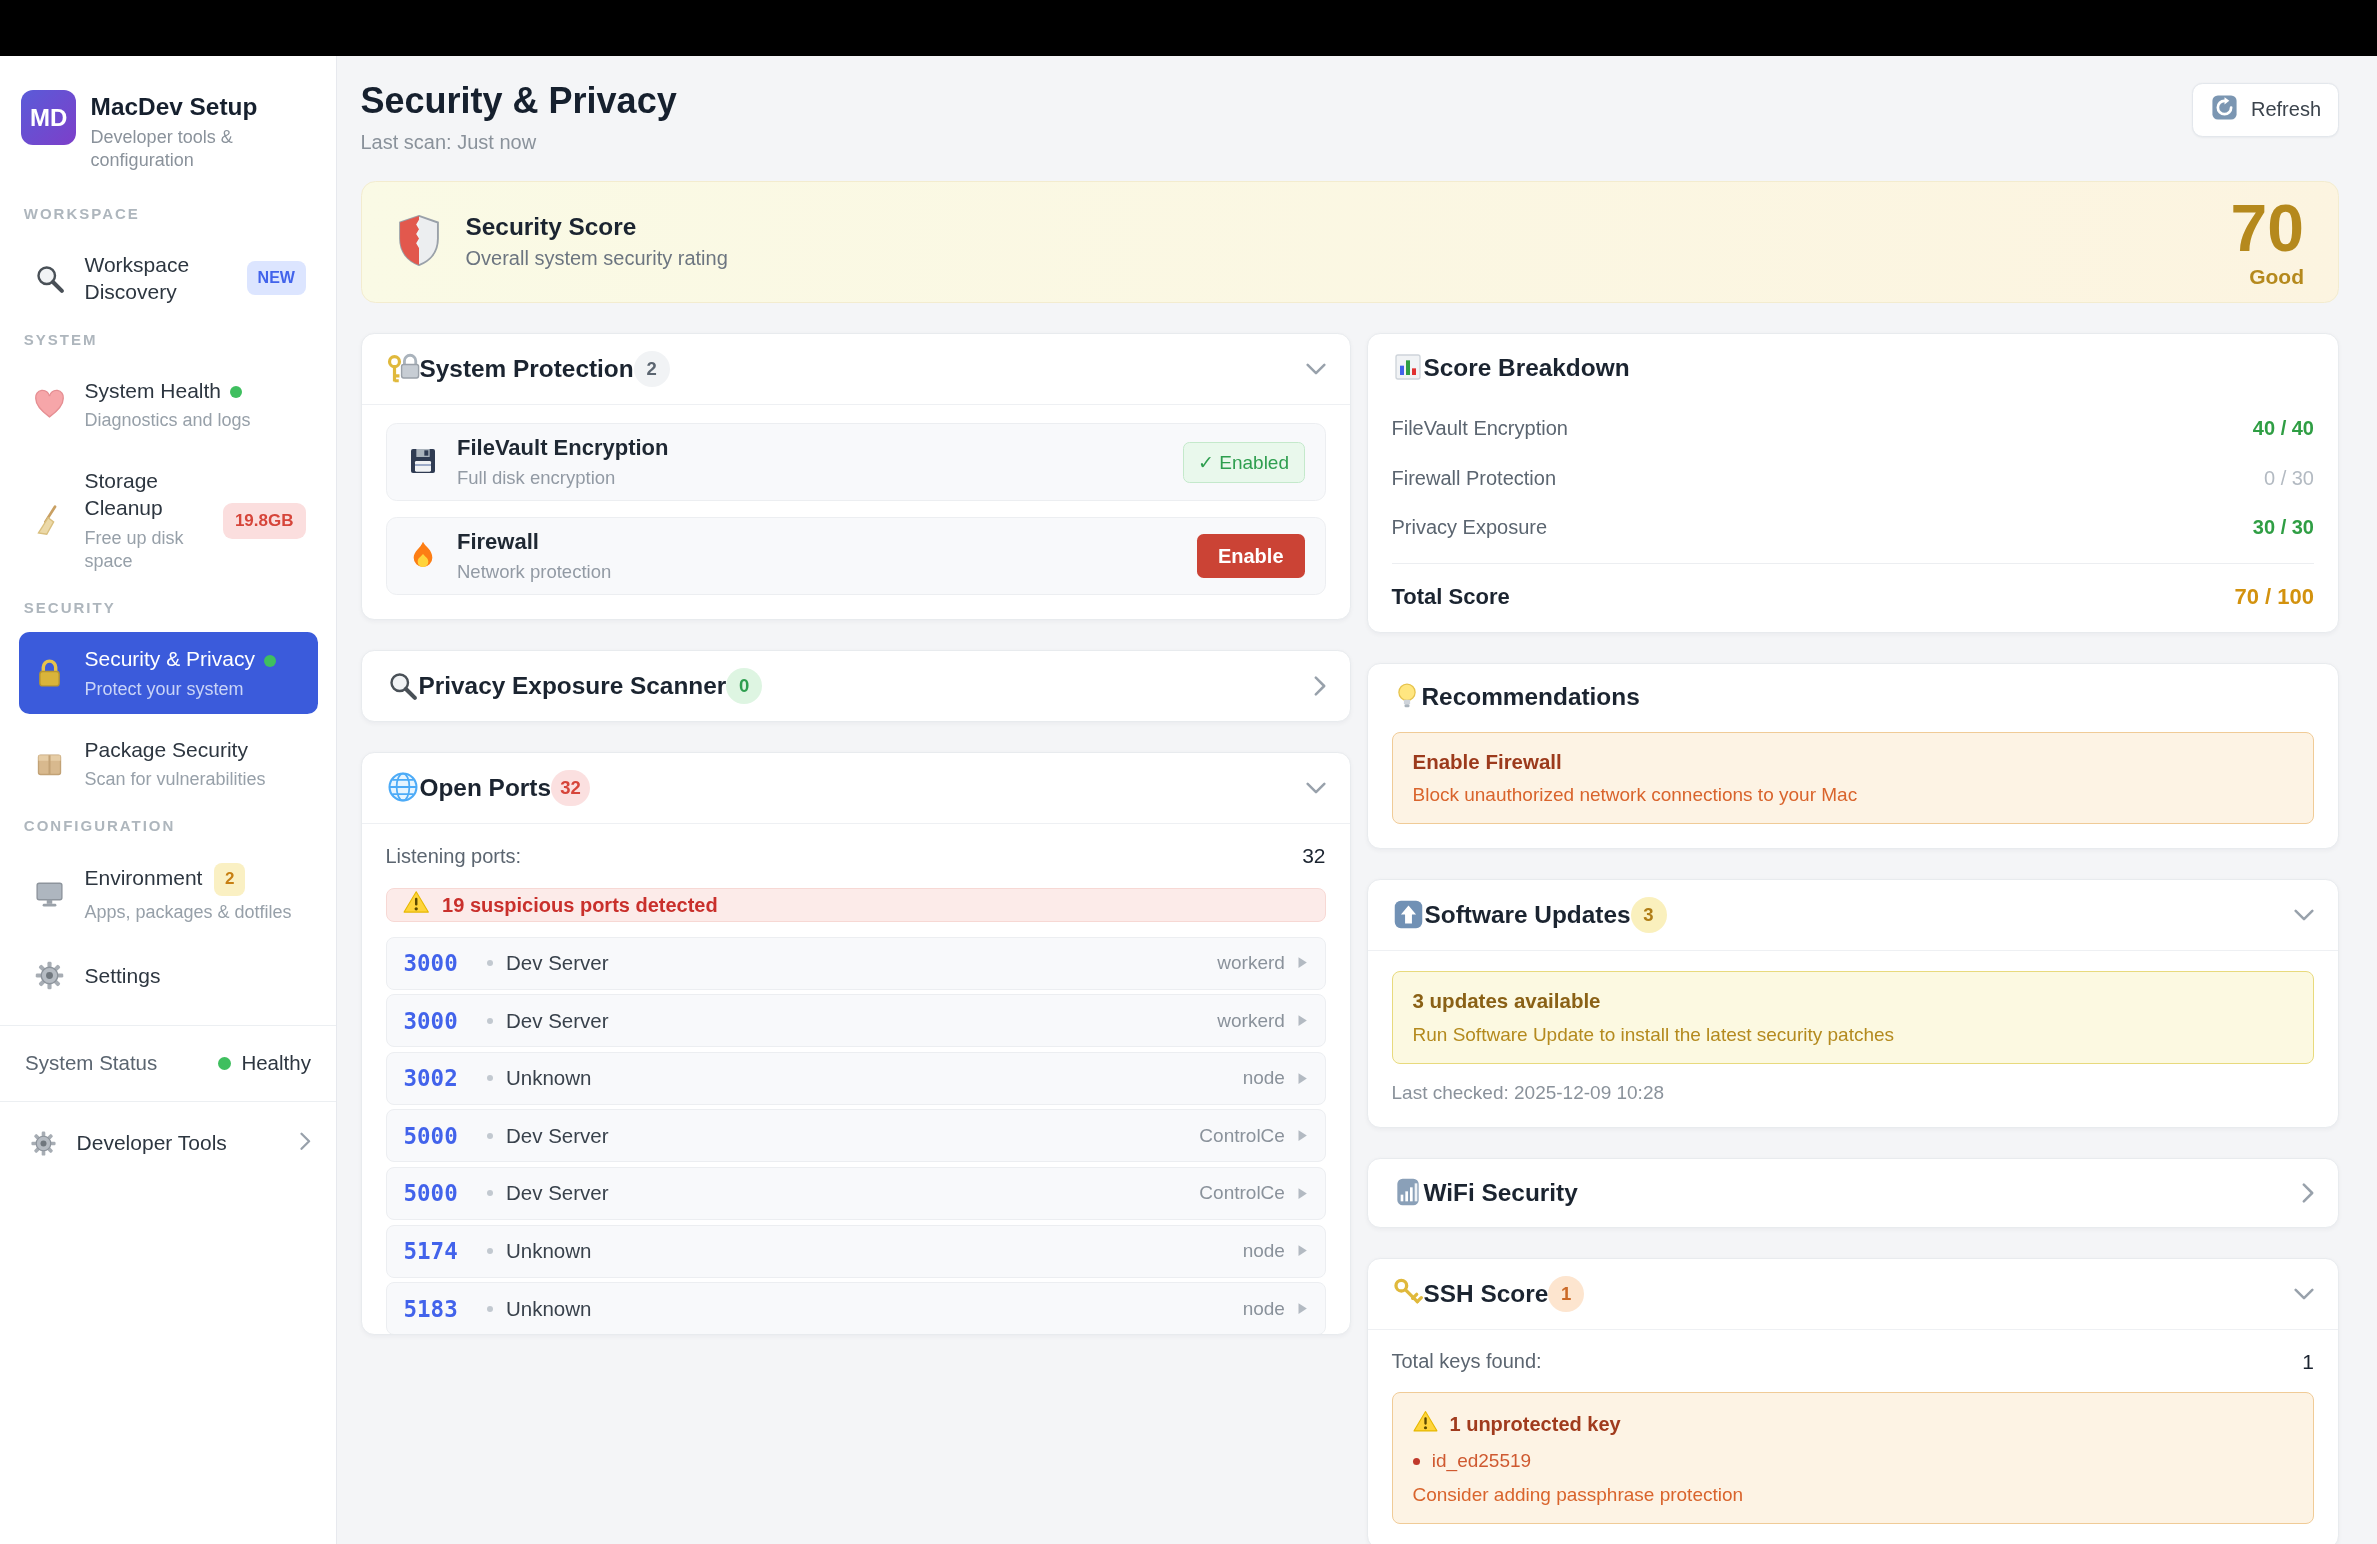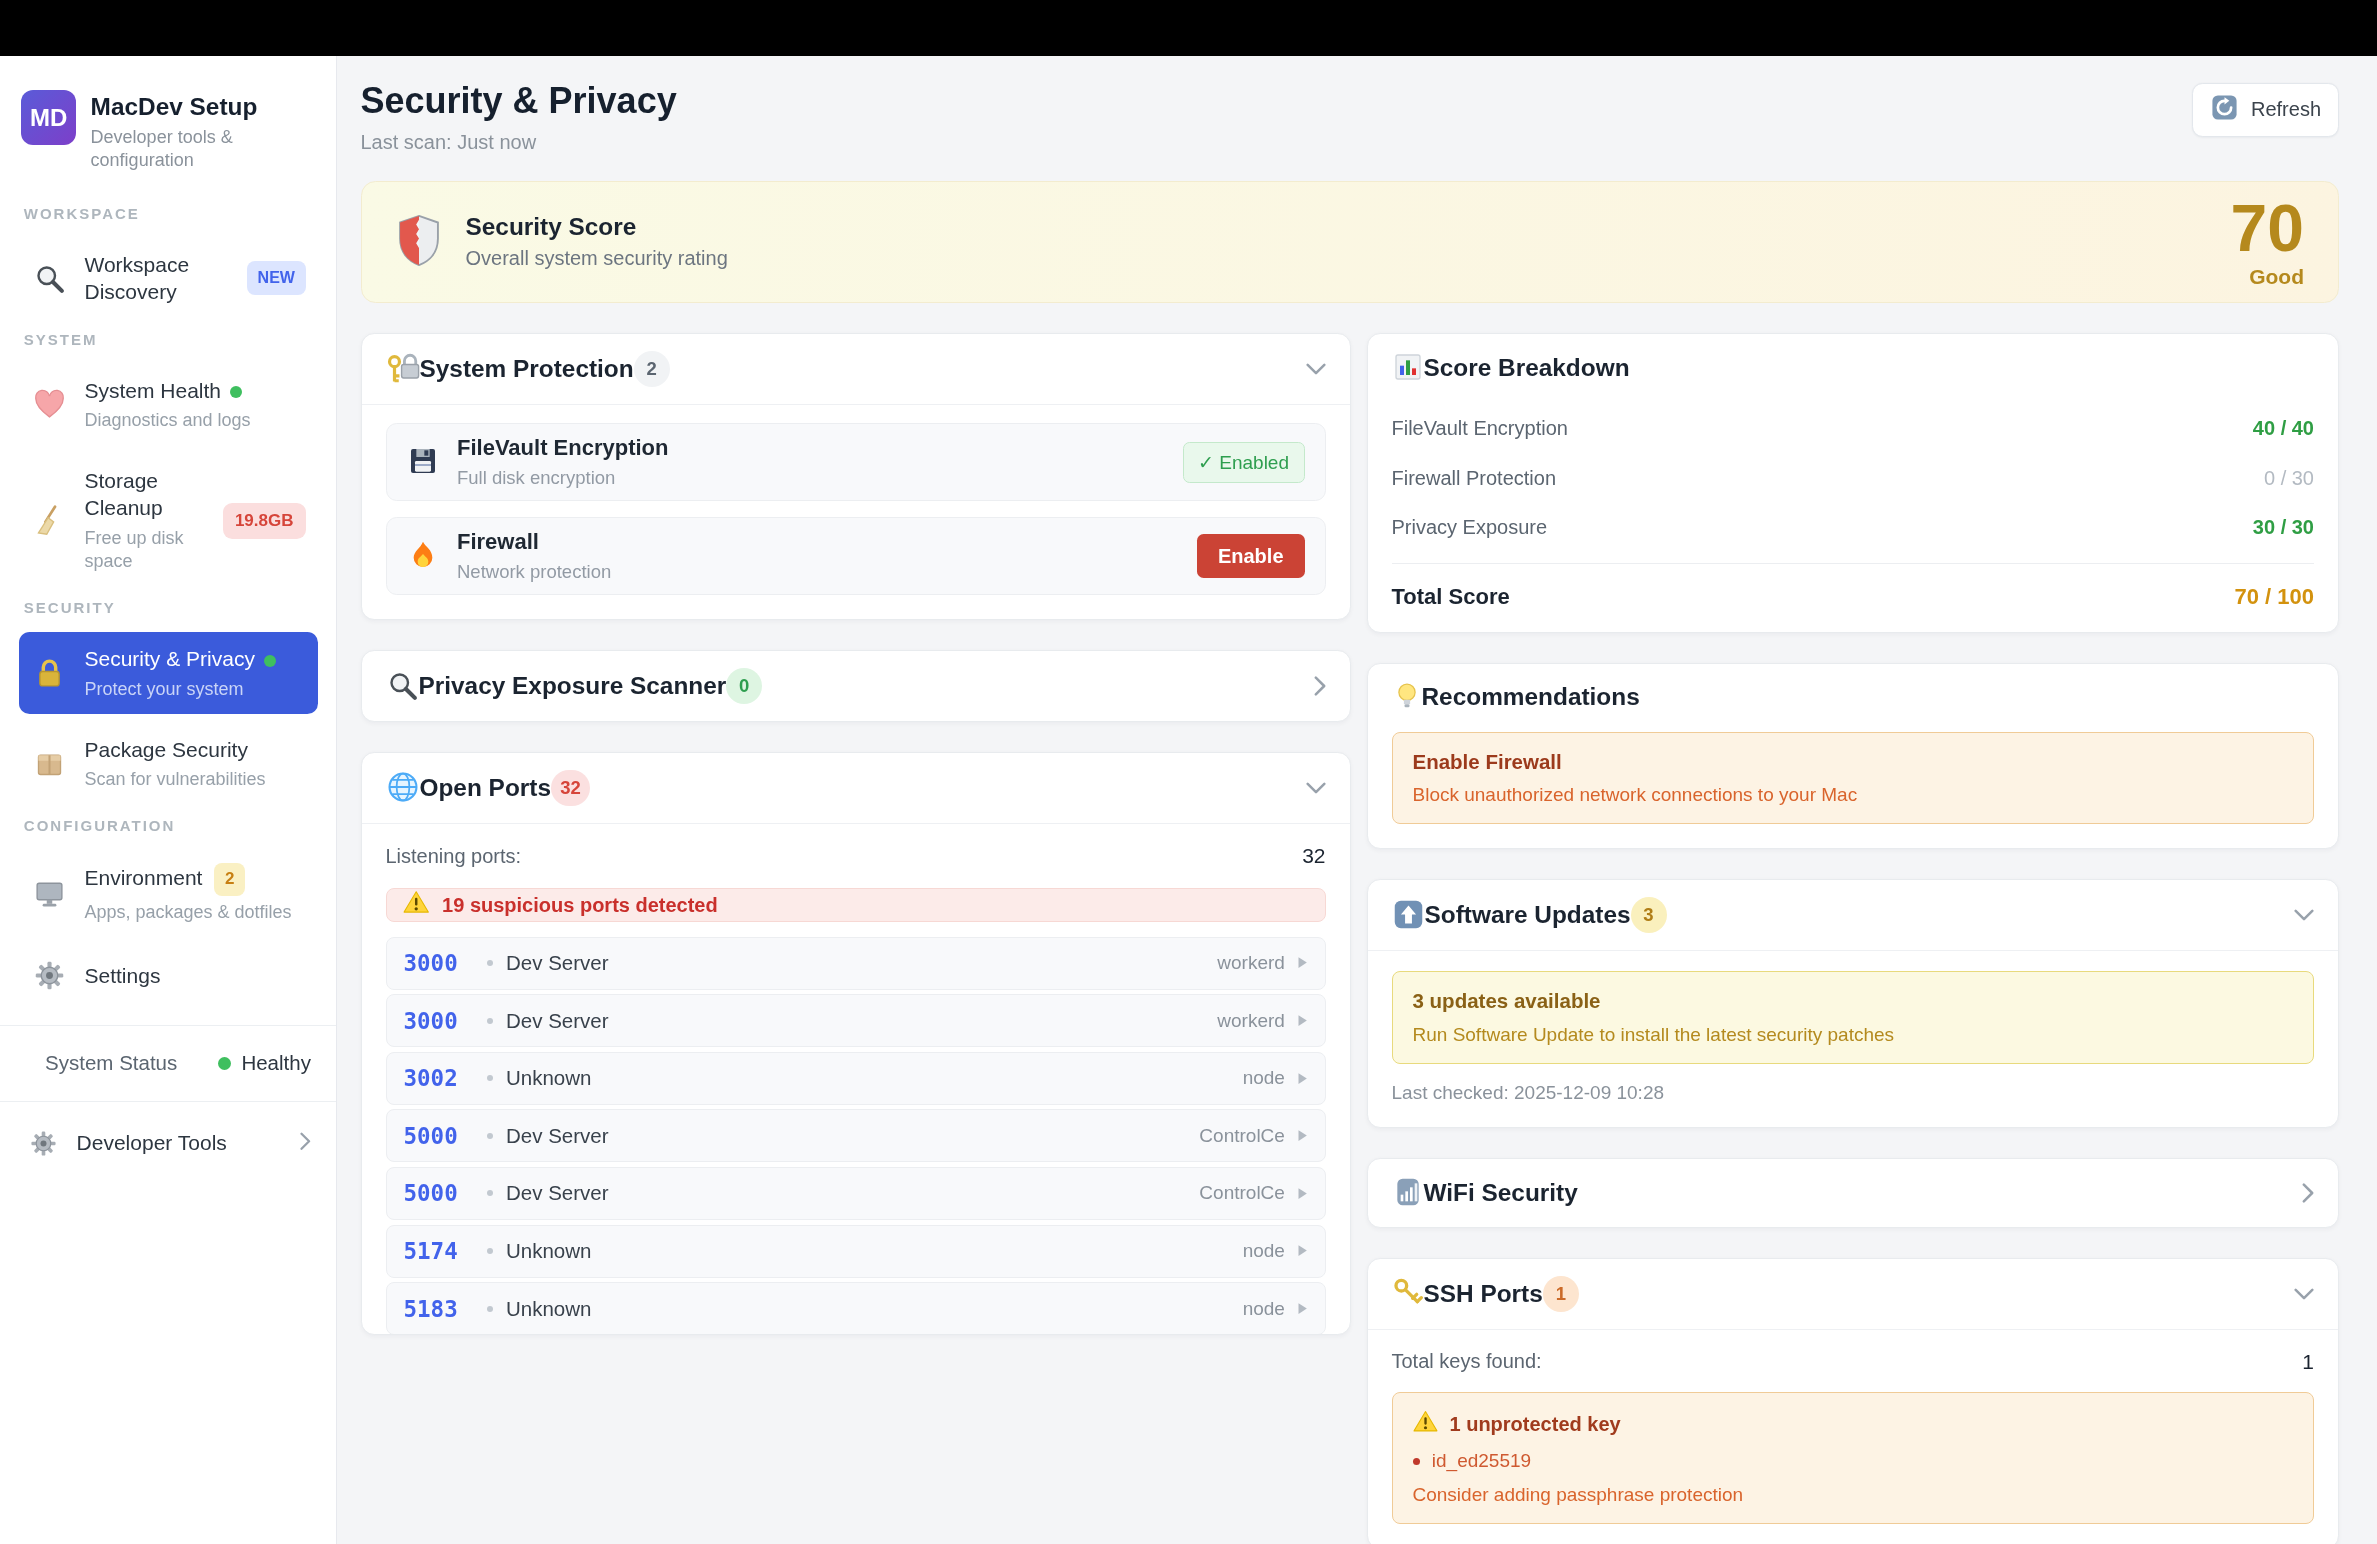--- a/index.html
+++ b/index.html
@@ -22,21 +22,21 @@
   .nav-sub { font-size:18px; color:#97a0a9; margin-top:5.3px; line-height:1.3; }
   .nav-item.selected { background:#3b5bdb; }
   .nav-item.selected .nav-title { color:#fff; }
   .nav-item.selected .nav-sub { color:#c9d4f7; }
   .dot-green { display:inline-block; width:12px; height:12px; border-radius:50%; background:#3fbf5f; margin-left:9.2px; vertical-align:middle; }
   .badge-new { background:#dce5ff; color:#4263eb; font-weight:700; font-size:16px; padding:8px 10.6px; border-radius:8px; flex:none; }
   .badge-size { background:#fbdede; color:#d6453a; font-weight:700; font-size:17px; padding:8px 12px; border-radius:9.2px; flex:none; }
   .badge-count { background:#faf0c3; color:#c77f12; font-weight:700; font-size:17px; padding:5.3px 10.6px; border-radius:8px; margin-left:12px; vertical-align:middle; display:inline-block; }
 
   .sidebar-divider { height:1.3px; background:#eceff2; margin:20px -18.5px; }
-  .status-row { display:flex; justify-content:space-between; align-items:center; padding:5.3px 6.6px; font-size:20.5px; color:#5b6570;margin-left:20px; }
+  .status-row { display:flex; justify-content:space-between; align-items:center; padding:5.3px 6.6px; font-size:20.5px; color:#5b6570; }
   .status-val { display:flex; align-items:center; gap:10.6px; color:#2d3640; }
   .status-val .sdot { width:13.2px; height:13.2px; border-radius:50%; background:#3fbf5f; }
   .devtools-row { display:flex; align-items:center; gap:14.5px; padding:6.6px 6.6px; font-size:21px; color:#2d3640; }
   .devtools-row .grow { flex:1; }
 
   
   .main { position:absolute; top:56px; left:338px; right:0; bottom:0; background:#f4f5f7; padding:24px 38px 0 22.5px; overflow:hidden; }
   .main-header { display:flex; justify-content:space-between; align-items:flex-start; margin-bottom:26.4px; }
   h1.page-title { font-size:36px; font-weight:700; color:#16202e; margin-bottom:9.2px; }
   .last-scan { font-size:20px; color:#8a929b; }
@@ -597,21 +597,21 @@
           <span>
             <svg width="32" height="32" viewBox="0 0 48 48">
                 <g stroke="#e0b93c" stroke-width="5" fill="none" stroke-linecap="round">
                   <circle cx="14" cy="13" r="8"></circle>
                   <line x1="20" y1="19" x2="38" y2="37"></line>
                   <line x1="31" y1="32" x2="37" y2="26"></line>
                   <line x1="38" y1="37" x2="44" y2="31"></line>
                 </g>
               </svg>
           </span>
-          <span class="card-title">SSH Ports</span>
+          <span class="card-title">SSH Score</span>
           <span class="hbadge hb-peach">1</span>
           <span class="chev">
             <svg width="20" height="12" viewBox="0 0 24 14">
                 <polyline points="2,2 12,12 22,2" fill="none" stroke="#98a1ab" stroke-width="3" stroke-linecap="round" stroke-linejoin="round"></polyline>
               </svg>
           </span>
         </div>
         <div class="ssh-body">
           <div class="keys-row">
             <span>Total keys found:</span>

